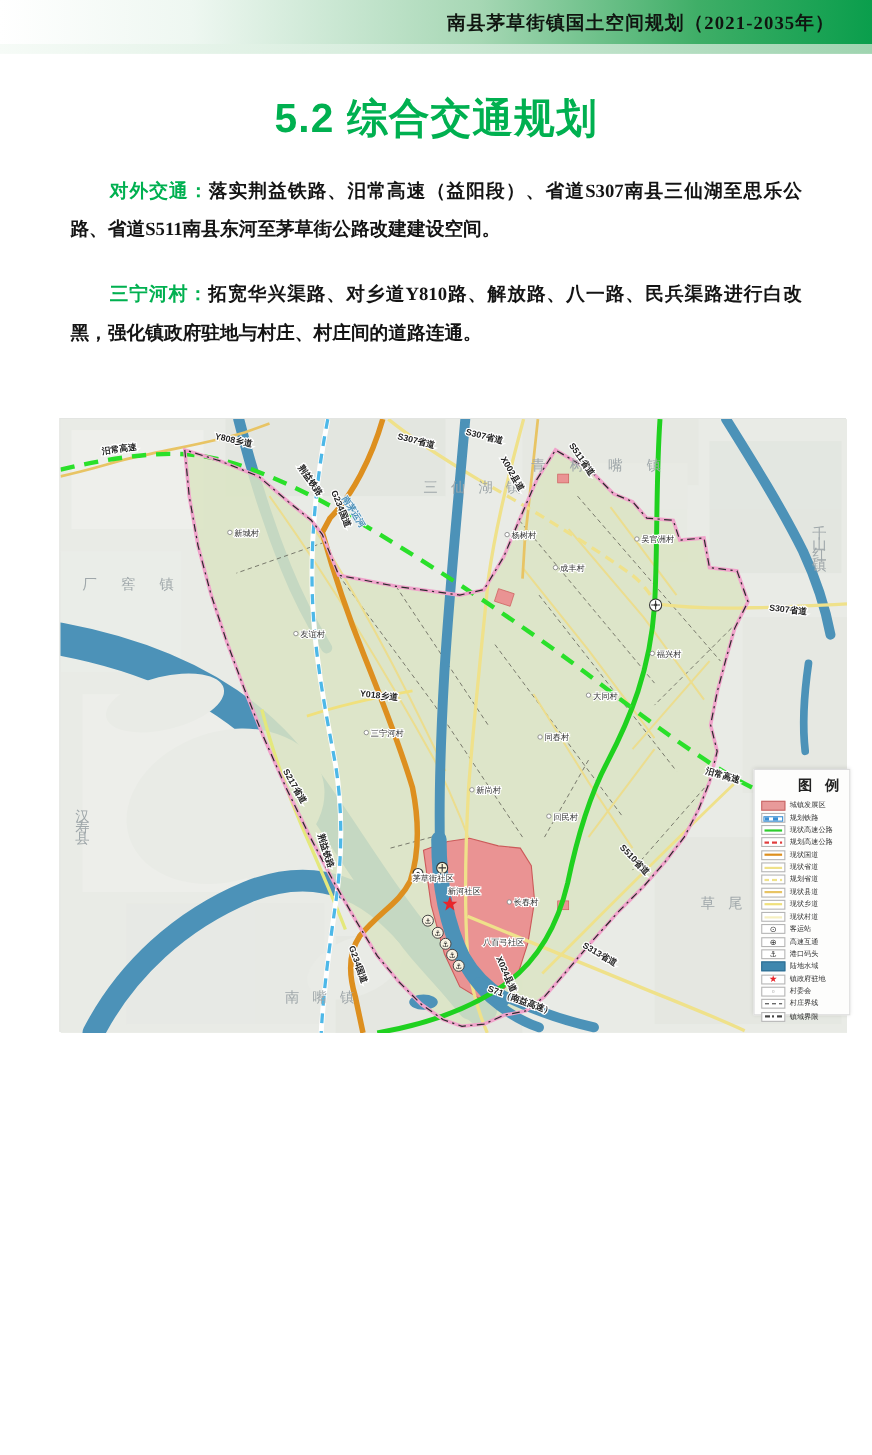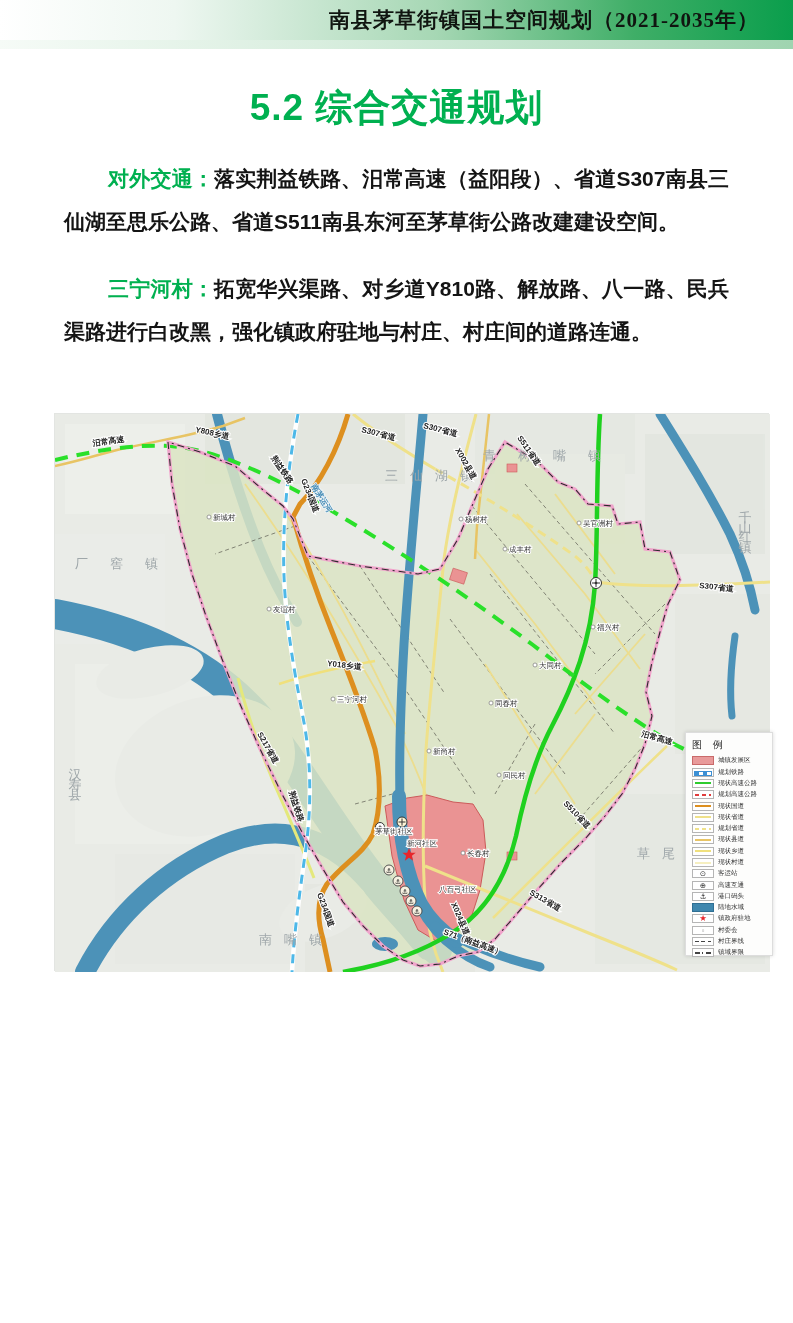--- a/index.html
+++ b/index.html
@@ -3,43 +3,43 @@
 <meta charset="utf-8">
 <style>
   * { margin:0; padding:0; box-sizing:border-box; }
   html,body { background:#fff; }
   body { font-family:"Liberation Sans","DejaVu Sans",sans-serif; }
   .page { position:relative; width:793px; min-height:1323px; margin:0 auto; background:#fff; overflow:hidden; }
 
   
   .hdr { height:40px; background:linear-gradient(90deg,#ffffff 0%,#eef7f1 22%,#a6d7b4 55%,#3fae67 80%,#0a9e4c 100%);
          display:flex; align-items:center; justify-content:flex-end; padding-right:34px; }
-  .hdr-title { font-size:21px; font-weight:700; color:#101510; letter-spacing:1px; font-family:"Liberation Serif","DejaVu Serif",serif; }
+  .hdr-title { font-size:17px; font-weight:700; color:#101510; letter-spacing:1px; font-family:"Liberation Serif","DejaVu Serif",serif; }
   .hdr-strip { height:9px; background:linear-gradient(90deg,#f6fbf7 0%,#d9eedf 40%,#9fd4b0 100%); }
 
   
   .h1 { margin:34px 64px 0; font-size:37px; font-weight:800; color:#00b050; letter-spacing:1px;text-align:center; }
   .h2 { margin:22px 64px 0; font-size:23px; font-weight:800; color:#111; letter-spacing:0.5px; }
-  .para { margin:24px 64px 0; font-size:21px; font-weight:700; color:#141414; line-height:2.05; text-indent:2.1em; text-align:justify; }
+  .para { margin:24px 64px 0; font-size:17px; font-weight:700; color:#141414; line-height:2.05; text-indent:2.1em; text-align:justify;font-family:Liberation Serif, serif; }
   .para .lead { color:#00b050; font-weight:800; }
 
   
   .map-wrap { position:relative; width:715px; height:558px; margin:60px 0 0 54px; border:1px solid #e3e5e2; background:#e9ebe6; }
   .map-wrap svg { display:block; }
   text.vlab { font-size:7.5px; fill:#333; paint-order:stroke; stroke:#ffffff; stroke-width:2px; }
   text.rlab { font-size:8px; fill:#222; font-weight:700; paint-order:stroke; stroke:#ffffff; stroke-width:2.2px; }
   text.alab { font-size:13px; fill:#9fa7aa; letter-spacing:12px; }
   text.alab2 { font-size:13px; fill:#9fa7aa; letter-spacing:22px; }
   text.vert { writing-mode:vertical-rl; letter-spacing:10px; }
   text.wlab { font-size:8px; fill:#4a8fb8; font-weight:700; paint-order:stroke; stroke:#eef4f7; stroke-width:1.6px; }
 
   
   .legend { position:absolute; left:630px; top:318px; width:88px; height:224px; background:#fdfdfc; border:1px solid #ddd;
             padding:5px 5px 4px 6px; box-shadow:0 0 4px rgba(0,0,0,.15); }
-  .lg-title { text-align:left; font-size:10px; font-weight:400; color:#222; letter-spacing:4px; margin-bottom:3px; }
+  .lg-title { text-align:right; font-size:13px; font-weight:700; color:#222; letter-spacing:4px; margin-bottom:3px; }
   .lg-row { display:flex; align-items:center; gap:4px; height:11.3px; }
   .lg-label { font-size:6.5px; color:#333; white-space:nowrap; }
   .sw { position:relative; width:22px; height:9px; background:#fff; border:1px solid #b5b5b5; flex:0 0 auto; }
   .sw.fill-pink { background:#e89a9a; border-color:#c96a6a; }
   .sw.fill-blue { background:#3f87ae; border-color:#2f6f93; }
   .sw.ln::after { content:""; position:absolute; left:2px; right:2px; top:50%; height:2px; margin-top:-1px; }
   .sw.ln-green::after { background:#2ecc2e; }
   .sw.ln-orange::after { background:#dd8f1f; }
   .sw.ln-yellow::after { background:#efe18a; }
   .sw.ln-county::after { background:#e8c464; }

